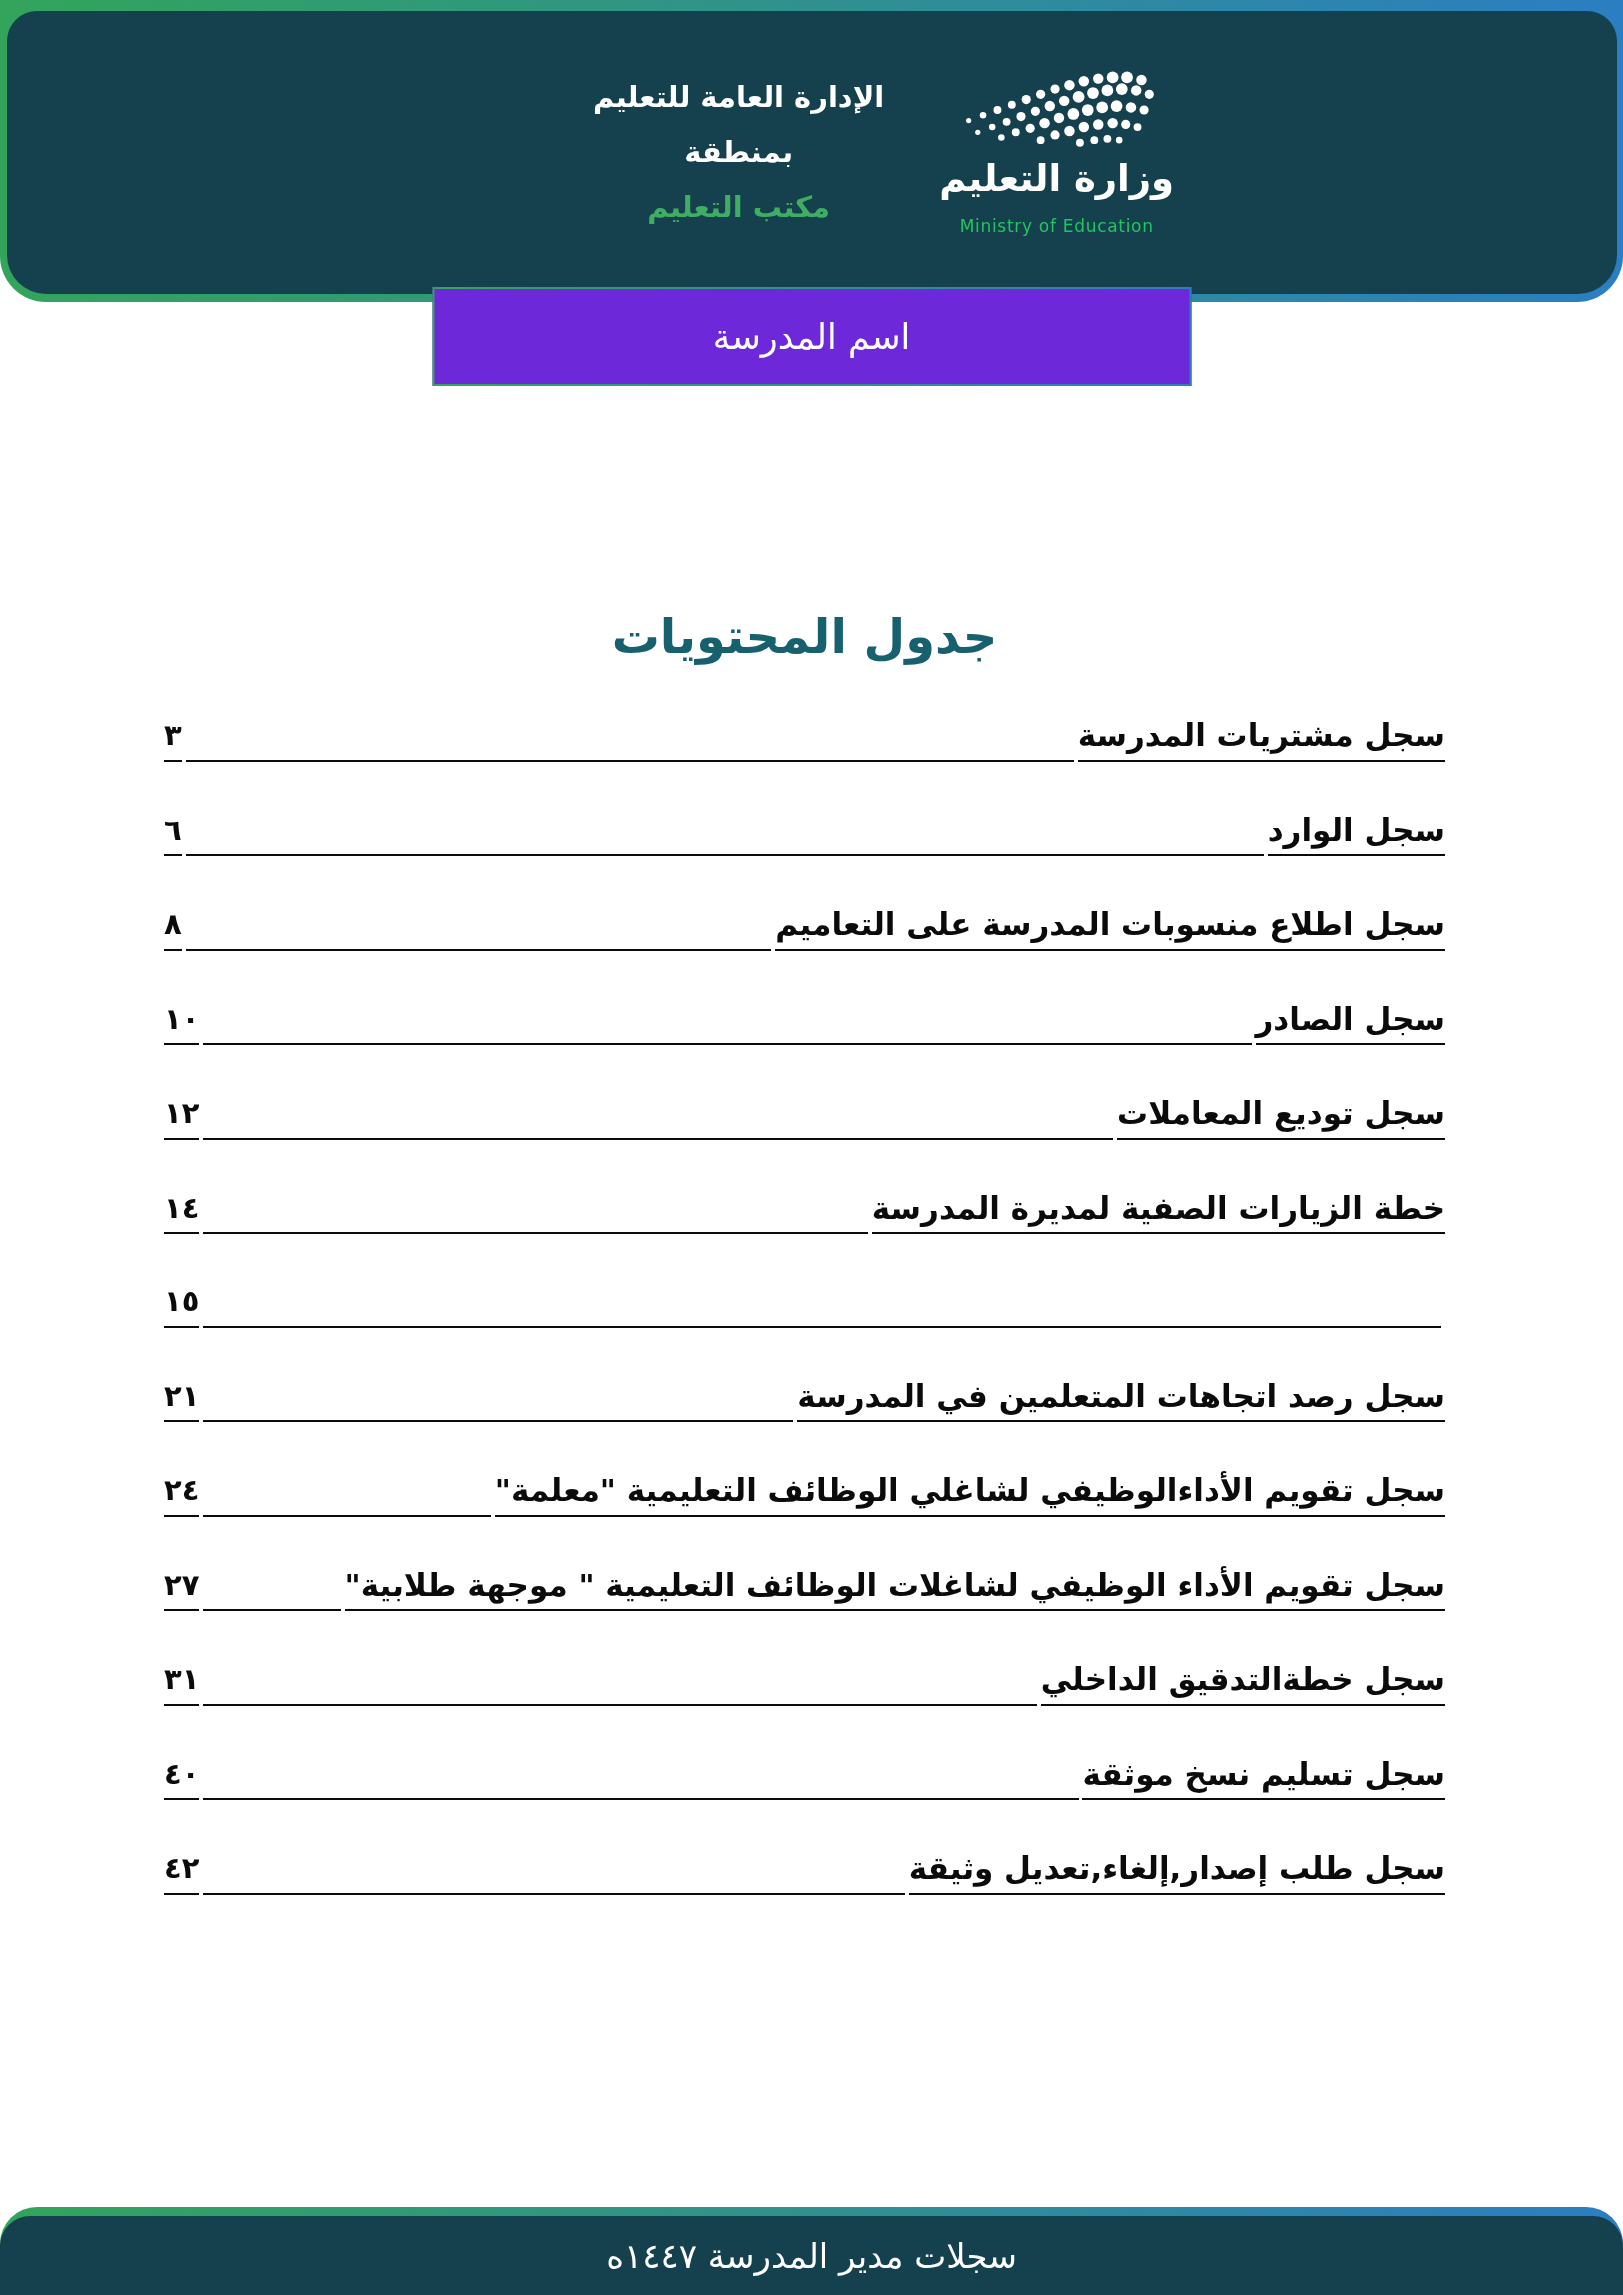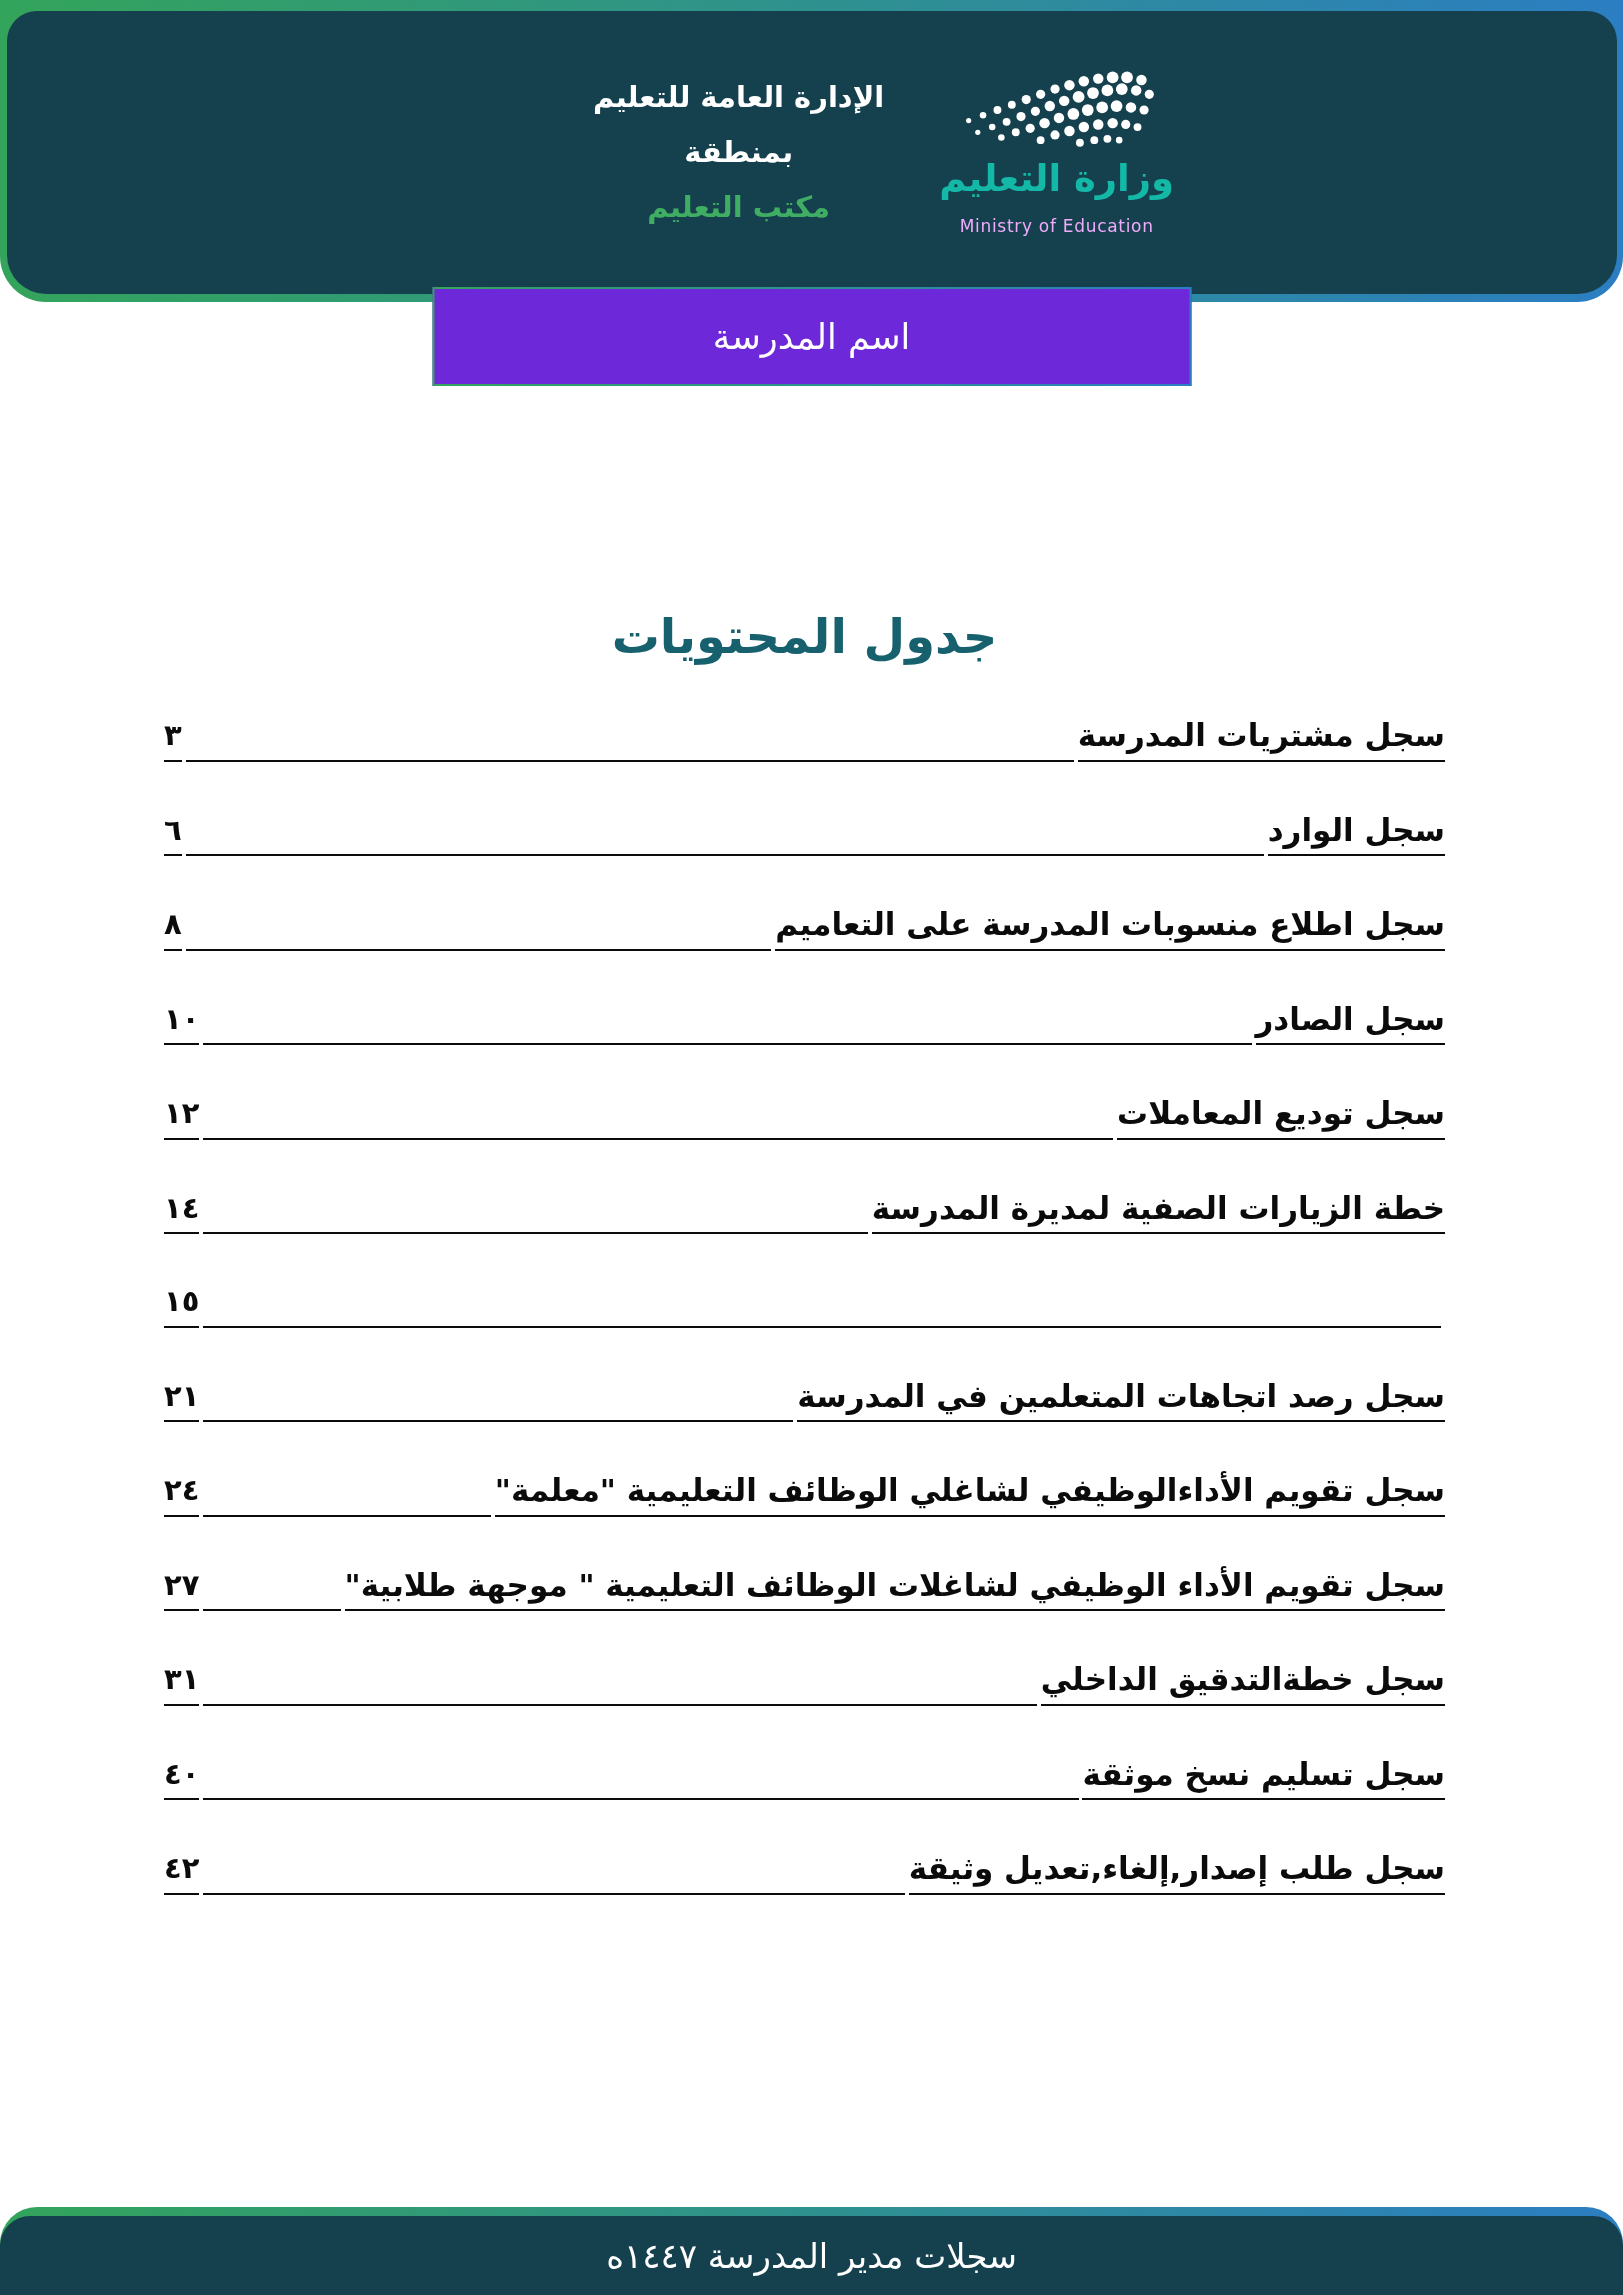--- a/index.html
+++ b/index.html
@@ -26,22 +26,22 @@
     height:100%; display:flex; align-items:center; justify-content:center;
     gap:55px; transform:translateX(72px);
   }
   .org-text {
     display:flex; flex-direction:column; align-items:center; gap:21px;
     color:#ffffff; font-size:29px; font-weight:700;
   }
   .org-text .green { color:#3fae63; }
   .logo { display:flex; flex-direction:column; align-items:center; }
   .logo svg { width:216px; height:86px; }
-  .logo-ar { color:#14b8a6; font-size:37px; font-weight:700; margin-top:2.6px; }
-  .logo-en { color:#f0abfc; font-size:17px; letter-spacing:0.7px; margin-top:16px; }
+  .logo-ar { color:#ffffff; font-size:37px; font-weight:700; margin-top:2.6px; }
+  .logo-en { color:#22c55e; font-size:17px; letter-spacing:0.7px; margin-top:16px; }
 
   
   .school-box {
     position:absolute; top:287px; left:50%; transform:translateX(-50%);
     width:759px; height:99px;
     background:#6d28d9;
     border:2.6px solid; border-image:linear-gradient(90deg,#33a45b,#2b7ec2) 1;
     display:flex; align-items:center; justify-content:center;
     color:#ffffff; font-size:35px;
   }

